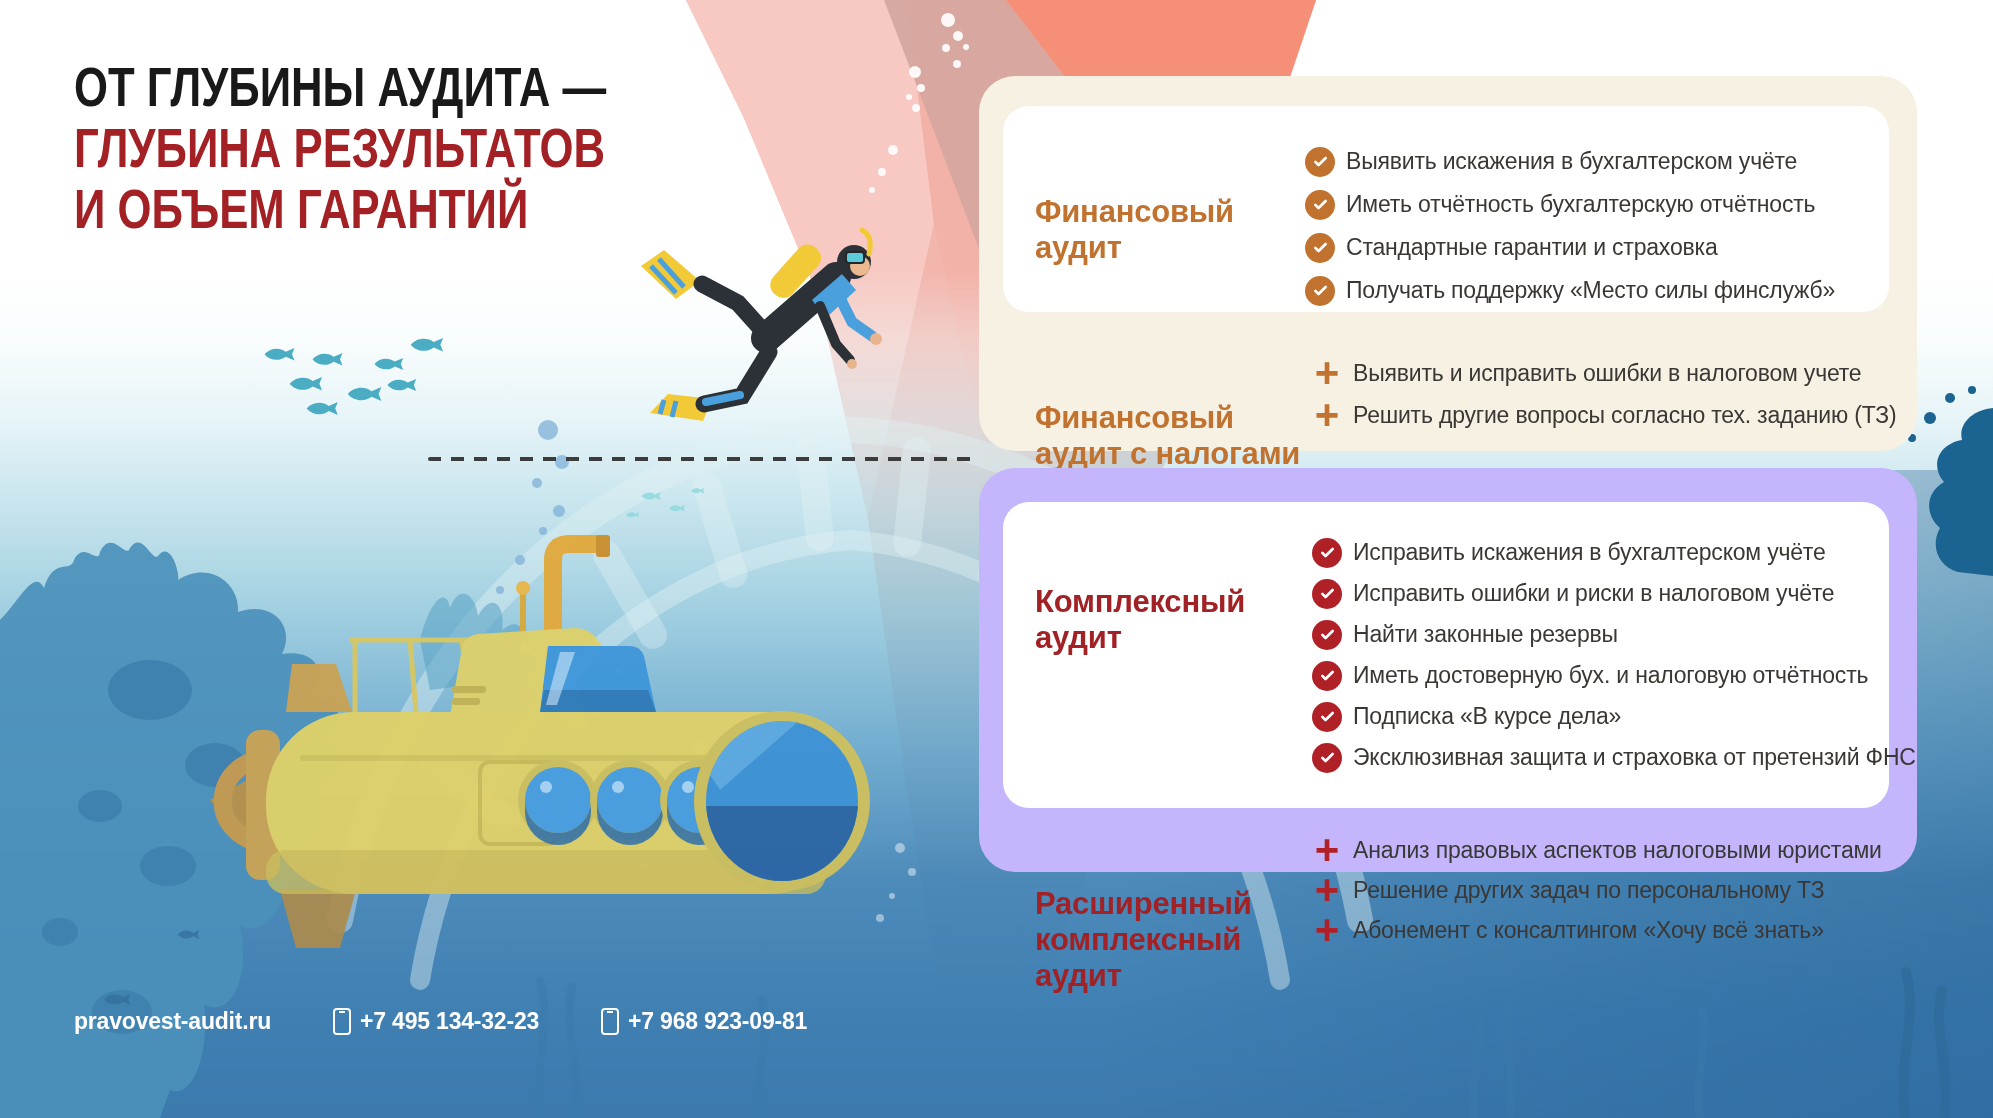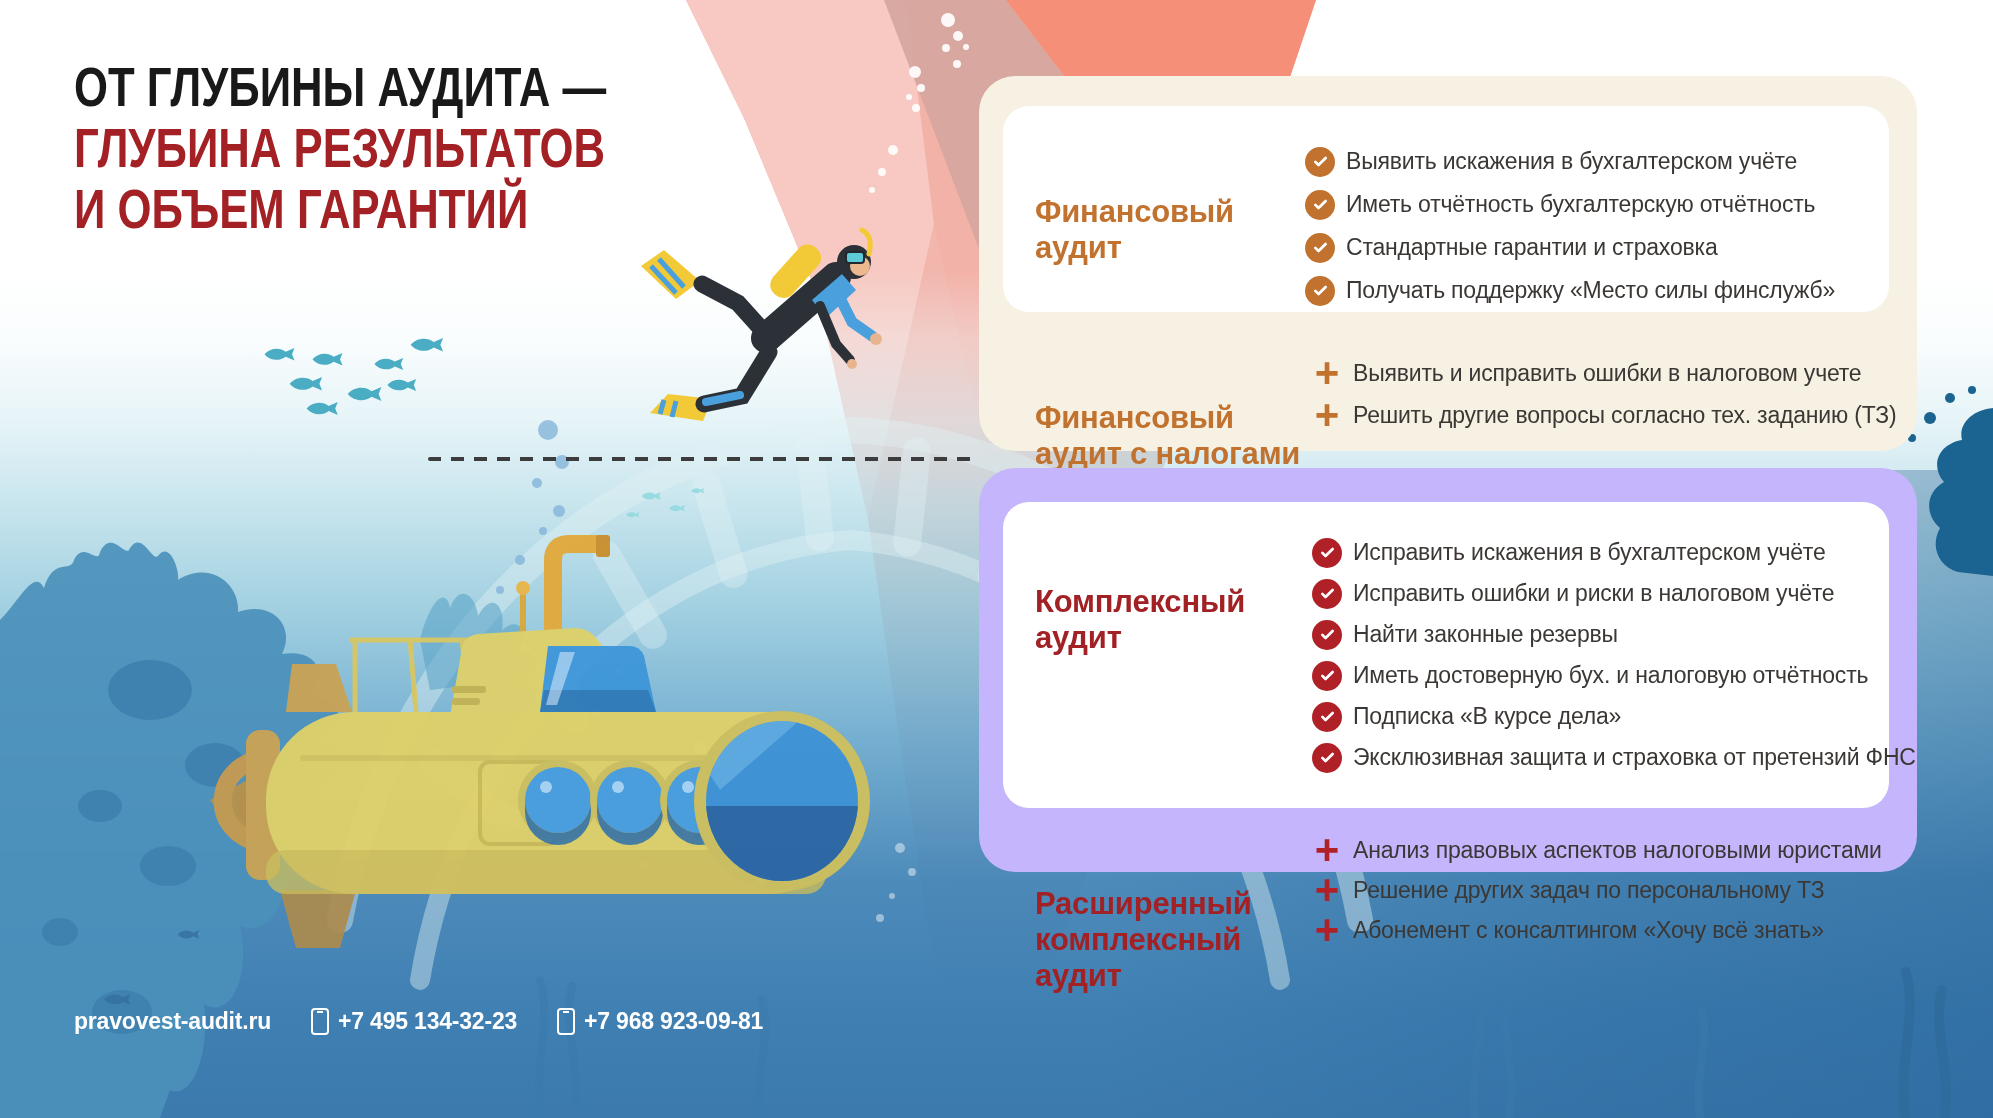--- a/index.html
+++ b/index.html
@@ -58,21 +58,21 @@
   #sec-complex .sec-head{left:32px;top:34px;}
   #sec-complex .sec-list{left:309px;top:30px;}
   #sec-complex .row{height:41px;}
   #sec-complex-ext .sec-head{left:56px;top:370px;}
   #sec-complex-ext .sec-list{left:333px;top:362px;}
   #sec-complex-ext .row{height:40px;}
 
   
   #footer{position:absolute;left:74px;top:1008px;z-index:6;display:flex;align-items:center;gap:40px;
     color:#ffffff;font-size:23px;font-weight:700;letter-spacing:-.2px;}
-  .phone-group{display:flex;align-items:center;gap:9px;}
+  .phone-group{display:flex;align-items:center;gap:9px;margin-left:22px;}
   .phone-icon{display:inline-block;width:14px;height:23px;border:2.5px solid #fff;border-radius:4px;position:relative;}
   .phone-icon::before{content:'';position:absolute;top:1px;left:50%;transform:translateX(-50%);width:6px;height:2px;background:#fff;}
 </style>
 </head>
 <body>
 
 <div id="stage">
 
   <svg id="iceberg-layer" viewBox="0 0 1993 1118" xmlns="http://www.w3.org/2000/svg">
     <polygon points="686,0 1316,0 1262,160 1204,330 1162,470 1132,650 1088,870 1044,990 938,990 902,756 868,518 818,296 744,118" fill="#f3b2a8"></polygon>

